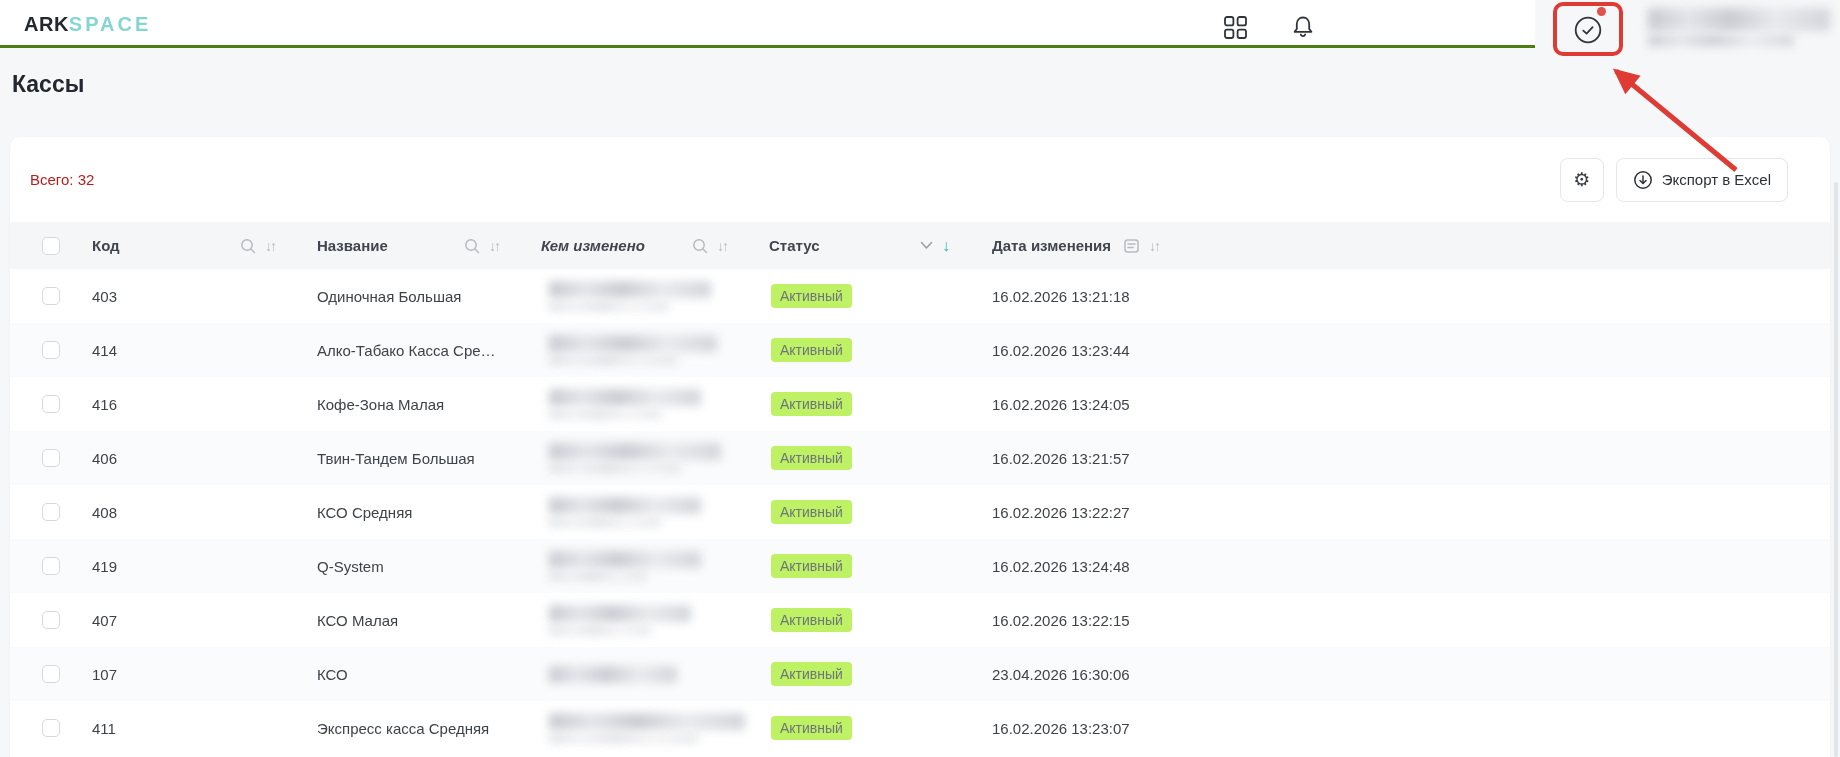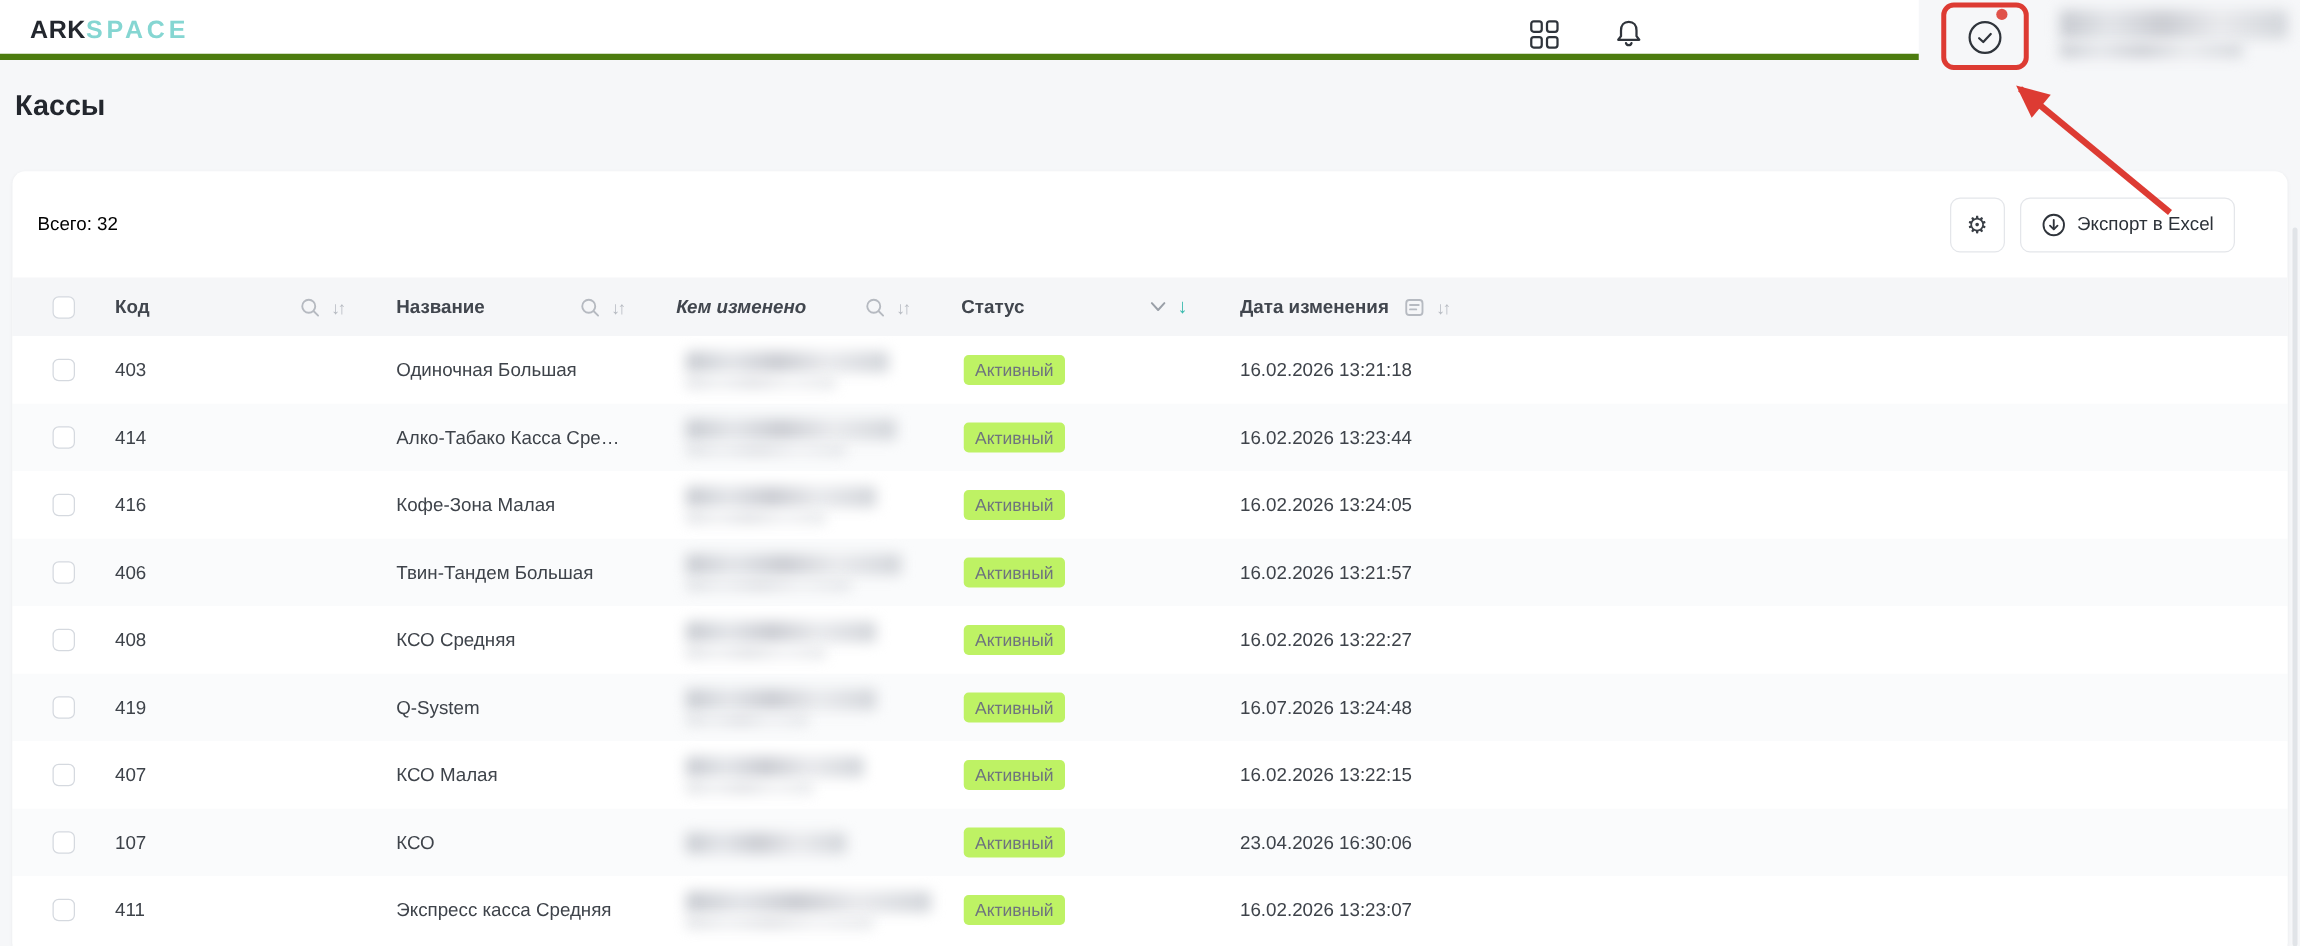--- a/index.html
+++ b/index.html
@@ -4,39 +4,39 @@
 <style>
   * { box-sizing: border-box; }
   html,body { margin:0; padding:0; }
   body {
     width:1840px; height:757px; position:relative; overflow:hidden;
     background:#f6f7f9; font-family:"Liberation Sans", sans-serif;
     color:#3e434a;
   }
   
   .topbar { position:absolute; top:0; left:0; width:1535px; height:48px;
-    background:#ffffff; border-bottom:5px solid #4d7c0f; z-index:2; }
+    background:#ffffff; border-bottom:3px solid #4d7c0f; z-index:2; }
   .logo { position:absolute; left:24px; top:11px; font-size:20px; line-height:26px; white-space:nowrap; }
   .logo .lg1 { font-weight:800; color:#23272e; letter-spacing:.5px; }
   .logo .lg2 { font-weight:600; color:#85d6d2; letter-spacing:3px; }
   .tb-ic { position:absolute; display:flex; align-items:center; justify-content:center; cursor:pointer; }
   .tb-ic svg { display:block; }
   .user-blur { position:absolute; left:1648px; top:8px; width:182px; height:38px; }
   .blurline { background:linear-gradient(90deg,#c6c9cf 0%,#e3e5e9 22%,#caccd2 45%,#e9eaed 70%,#d2d5da 100%);
     filter:blur(5px); border-radius:3px; }
   .user-blur .u1 { width:182px; height:23px; }
   .user-blur .u2 { width:146px; height:11px; margin-top:4px; }
   
   .page-title { position:absolute; left:12px; top:71px; font-size:23px; font-weight:700; color:#23272e; }
   
   .panel { position:absolute; left:10px; top:137px; width:1820px; height:620px;
     background:#ffffff; border-radius:10px 10px 0 0; box-shadow:0 1px 3px rgba(25,30,45,.05); }
   .toolbar { position:absolute; top:0; left:0; width:100%; height:85px;
     display:flex; align-items:center; padding:0 42px 0 20px; }
-  .total { font-size:15px; color:#000000; margin-right:auto; }
+  .total { font-size:15px; color:#b91c1c; margin-right:auto; }
   .btn { height:44px; background:#fff; border:1px solid #e4e6ea; border-radius:8px;
     display:flex; align-items:center; justify-content:center; cursor:pointer; color:#2c3138; }
   .btn-gear { width:44px; font-size:19px; color:#3a3f46; }
   .btn-excel { margin-left:12px; padding:0 16px; gap:9px; font-size:15px; font-weight:500; }
   
   .thead { position:absolute; top:85px; left:0; width:100%; height:47px;
     background:#f5f6f8; display:flex; align-items:center; padding-left:32px;
     font-size:15px; font-weight:700; color:#41464e; }
   .tbody { position:absolute; top:132px; left:0; width:100%; }
   .trow { height:54px; display:flex; align-items:center; padding-left:32px;
@@ -294,21 +294,21 @@
         </div>
       <div class="c-code">419</div>
       <div class="c-name cell-name">Q-System</div>
       <div class="c-changed redacted">
         <div class="blurline bl1" style="width: 152px;"></div>
         <div class="blurline bl2" style="width: 98px;"></div>
       </div>
       <div class="c-status">
         <span class="badge">Активный</span>
       </div>
-      <div class="c-date">16.07.2026 13:24:48</div>
+      <div class="c-date">16.02.2026 13:24:48</div>
       <div class="c-fill"></div>
     </div>
 
     <div class="trow">
       <div class="c-check">
           <div class="cbx"></div>
         </div>
       <div class="c-code">407</div>
       <div class="c-name cell-name">КСО Малая</div>
       <div class="c-changed redacted">

